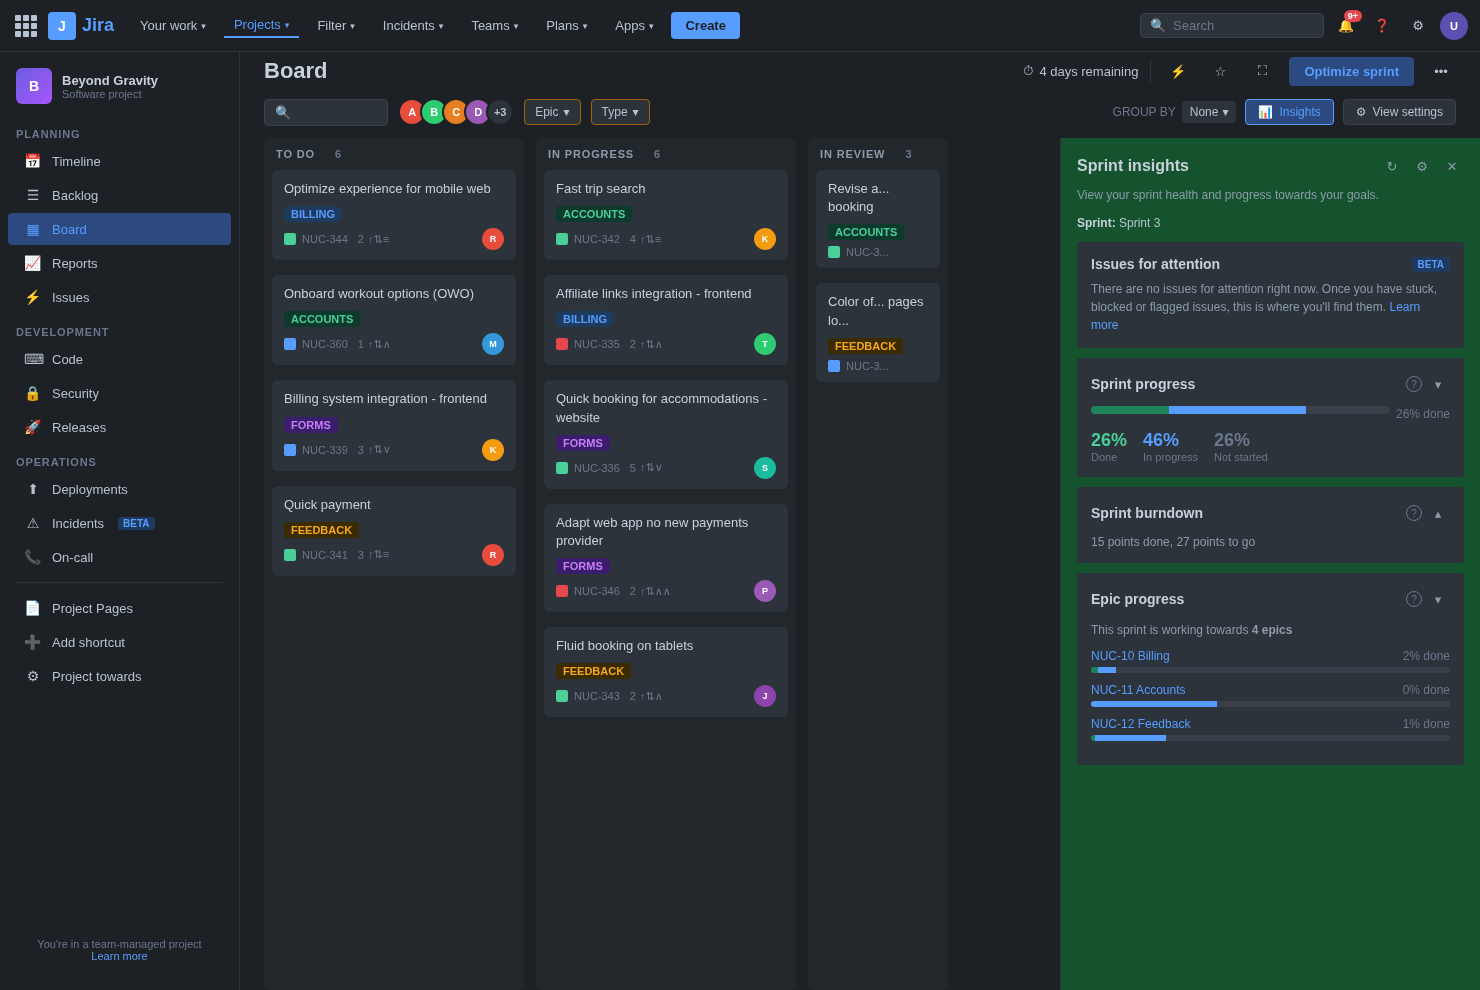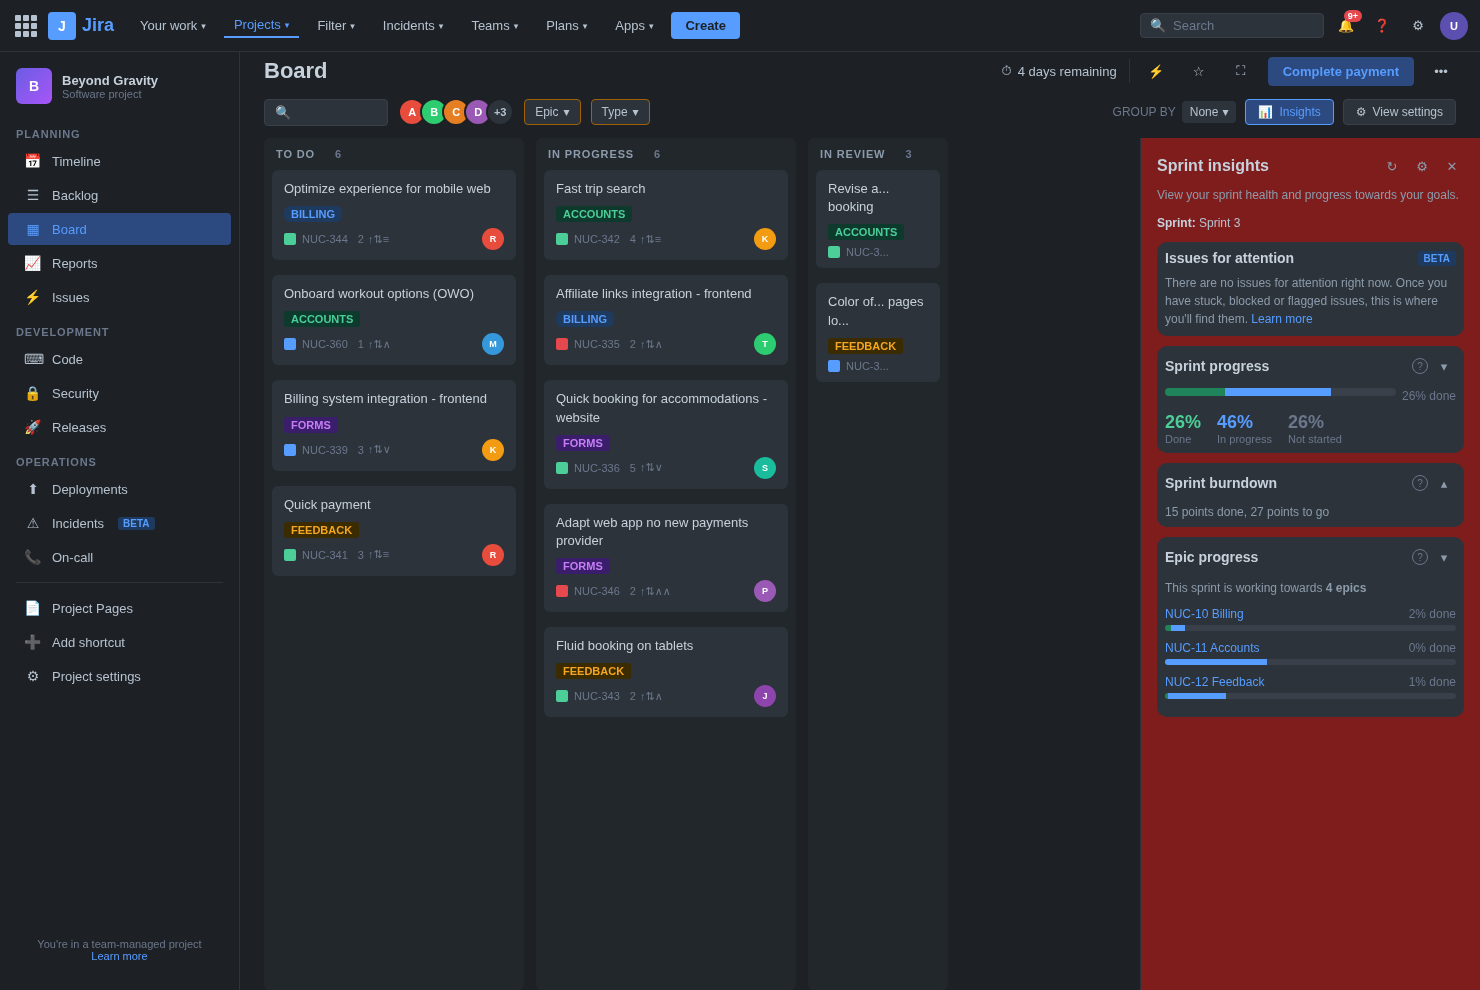--- a/index.html
+++ b/index.html
@@ -88,28 +88,28 @@
     .story-icon { width: 12px; height: 12px; border-radius: 2px; background: #4bce97; display: inline-flex; align-items: center; justify-content: center; }
     .bug-icon { width: 12px; height: 12px; border-radius: 2px; background: #e5484d; display: inline-flex; align-items: center; justify-content: center; }
     .task-icon { width: 12px; height: 12px; border-radius: 2px; background: #579dff; display: inline-flex; align-items: center; justify-content: center; }
     .card-stats { display: flex; align-items: center; gap: 4px; font-size: 11px; color: #6b778c; margin-left: 4px; }
     .card-avatar { width: 22px; height: 22px; border-radius: 50%; display: flex; align-items: center; justify-content: center; font-size: 9px; font-weight: 700; color: white; margin-left: auto; }
 
     
     .board-column-partial { min-width: 120px; width: 140px; background: #22272b; border-radius: 6px; display: flex; flex-direction: column; max-height: 100%; overflow: hidden; }
 
     
-    .insights-panel { width: 340px; flex-shrink: 0; background: #7f1d1d; border-left: 1px solid #2c333a; overflow-y: auto; padding: 16px; }
+    .insights-panel { width: 420px; flex-shrink: 0; background: #14532d; border-left: 1px solid #2c333a; overflow-y: auto; padding: 16px; }
     .insights-panel-header { display: flex; align-items: center; justify-content: space-between; margin-bottom: 8px; }
     .insights-panel-title { font-size: 16px; font-weight: 600; color: #c7d1db; }
     .insights-panel-actions { display: flex; align-items: center; gap: 6px; }
     .insights-panel-desc { font-size: 12px; color: #8c9bab; margin-bottom: 12px; line-height: 1.5; }
     .sprint-label { font-size: 12px; color: #b6c2cf; margin-bottom: 12px; }
     .sprint-label strong { color: #c7d1db; }
-    .insight-card { background: #2c333a; border-radius: 10px; padding: 8px; margin-bottom: 10px; }
+    .insight-card { background: #2c333a; border-radius: 2px; padding: 14px; margin-bottom: 10px; }
     .insight-card-header { display: flex; align-items: center; justify-content: space-between; margin-bottom: 8px; }
     .insight-card-title { font-size: 14px; font-weight: 600; color: #c7d1db; }
     .insight-card-badge { background: #1e3a5f; color: #579dff; font-size: 10px; padding: 2px 6px; border-radius: 3px; font-weight: 600; }
     .insight-card-text { font-size: 12px; color: #8c9bab; line-height: 1.5; }
     .insight-card-text a { color: #579dff; text-decoration: none; }
     .insight-section-header { display: flex; align-items: center; justify-content: space-between; margin-bottom: 10px; }
     .insight-section-title { font-size: 14px; font-weight: 600; color: #c7d1db; }
     .progress-bar-track { height: 8px; background: #3a4049; border-radius: 4px; overflow: hidden; display: flex; margin-bottom: 8px; }
     .progress-seg-done { background: #1f845a; height: 100%; }
     .progress-seg-inprog { background: #579dff; height: 100%; }
@@ -269,21 +269,21 @@
     <div class="sidebar-item">
       <span class="s-icon">📄</span>
       <span>Project Pages</span>
     </div>
     <div class="sidebar-item">
       <span class="s-icon">➕</span>
       <span>Add shortcut</span>
     </div>
     <div class="sidebar-item">
       <span class="s-icon">⚙</span>
-      <span>Project settings</span>
+      <span>Project towards</span>
     </div>
 
     <div class="sidebar-footer">
       <div>You're in a team-managed project</div>
       <a>Learn more</a>
     </div>
   </div>
 
   <div class="content">
 
@@ -298,21 +298,21 @@
         <div style="width:1px;height:24px;background:#2c333a;"></div>
         <div class="header-icon-btn">
           <span>⚡</span>
         </div>
         <div class="header-icon-btn">
           <span>☆</span>
         </div>
         <div class="header-icon-btn">
           <span>⛶</span>
         </div>
-        <button class="complete-sprint-btn">Complete payment</button>
+        <button class="complete-sprint-btn">Optimize sprint</button>
         <div class="header-icon-btn">
           <span>•••</span>
         </div>
       </div>
     </div>
 
     <div class="board-toolbar">
       <div class="board-search">
         <span>🔍</span>
         <input type="text" placeholder="" style="">

